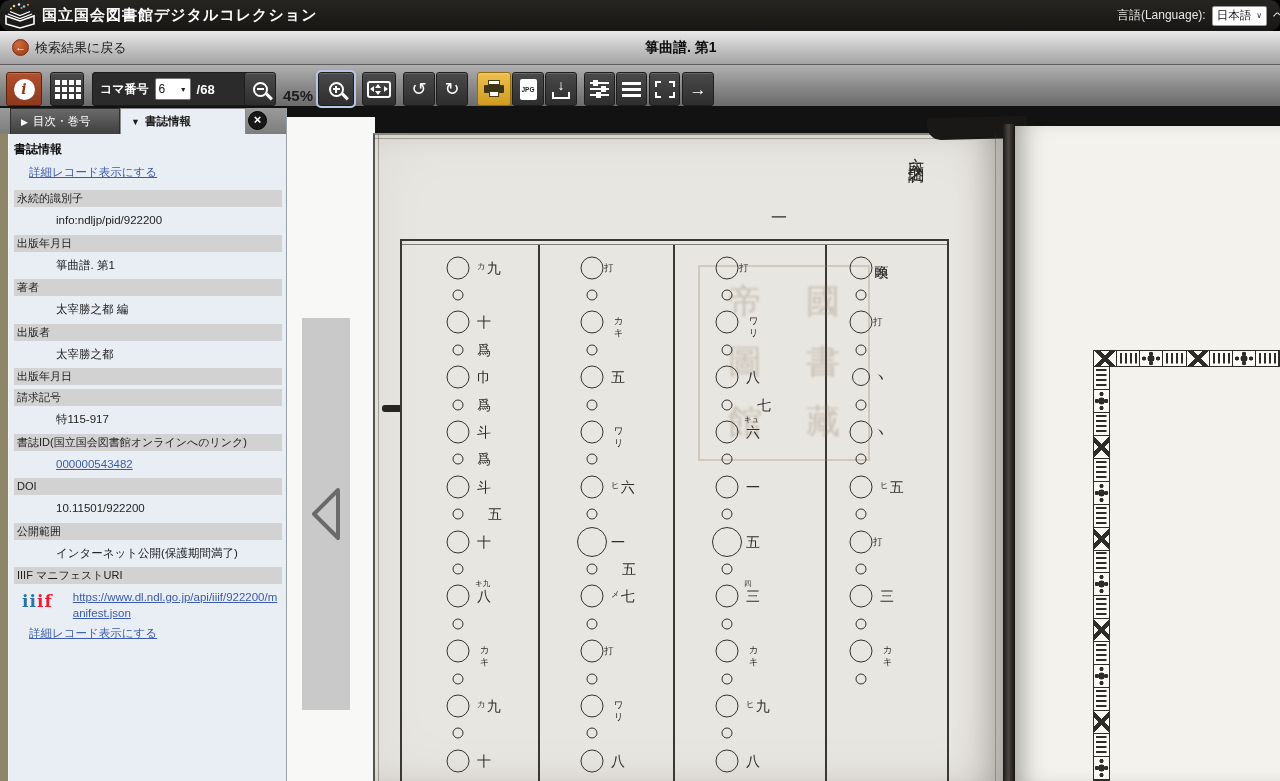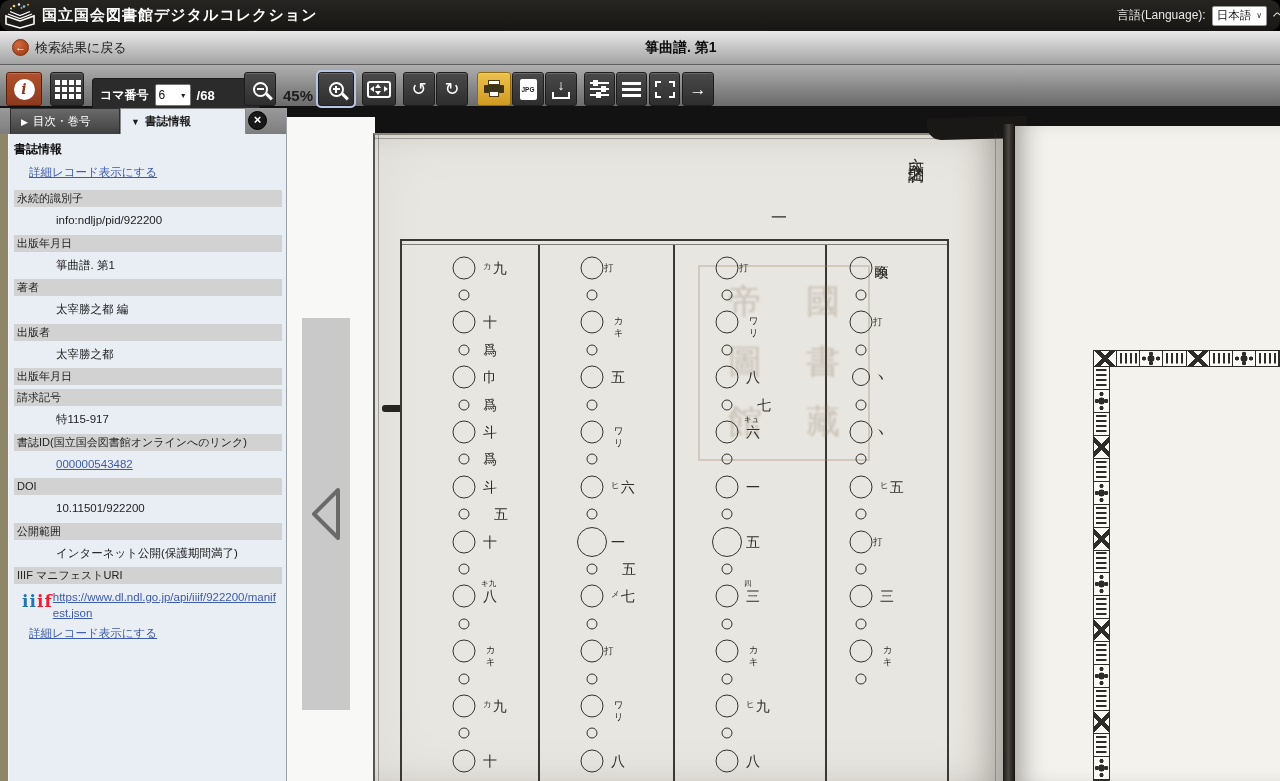--- a/index.html
+++ b/index.html
@@ -43,21 +43,21 @@
   
   .info-circle { width:21px; height:21px; border-radius:50%; background:#fff;
     display:flex; align-items:center; justify-content:center;
     font-family:"DejaVu Serif",serif; font-weight:bold; font-style:italic; font-size:14px; color:#8d3a1f; }
   
   .grid-dots { width:5px; height:5px; background:#fff; position:relative; left:-10px; top:-7px;
     box-shadow:7px 0 0 #fff,14px 0 0 #fff,21px 0 0 #fff,
                0 7px 0 #fff,7px 7px 0 #fff,14px 7px 0 #fff,21px 7px 0 #fff,
                0 14px 0 #fff,7px 14px 0 #fff,14px 14px 0 #fff,21px 14px 0 #fff; }
   
-  #frame-panel { position:absolute; left:92px; top:13px; width:168px; height:34px; border-radius:3px;
+  #frame-panel { position:absolute; left:92px; top:7px; width:168px; height:34px; border-radius:3px;
     background:#2b2b2b; border:1px solid #1b1b1b; display:flex; align-items:center; gap:6px; padding:0 7px; }
   #frame-panel .flabel { color:#fff; font-size:12px; font-weight:bold; }
   .frame-select { background:#fff; border:1px solid #777; width:36px; height:22px; border-radius:2px;
     display:flex; align-items:center; justify-content:space-between; padding:0 3px; font-size:12px; color:#111; cursor:pointer; }
   .frame-select .caret { font-size:7px; color:#222; }
   #frame-panel .ftotal { color:#fff; font-size:13px; font-weight:bold; }
   .zoom-pct { position:absolute; left:280px; top:22px; width:36px; text-align:center;
     font-size:15px; font-weight:bold; color:#1d1d1d; }
   
   .mag { position:relative; width:15px; height:15px; border:2.5px solid #fff; border-radius:50%; }
@@ -114,21 +114,21 @@
   #tab-close { position:absolute; left:248px; top:3px; width:19px; height:19px; border-radius:50%;
     background:#181818; border:1.5px solid #000; color:#fff; font-size:13px; font-weight:bold; line-height:16px;
     text-align:center; cursor:pointer; }
   #side-strip { position:absolute; left:0; top:26px; width:9px; height:647px; background:#8d8669; border-right:1px solid #f5f5f5; }
   #bib { position:absolute; left:9px; top:26px; width:277px; height:647px; padding:7px 4px 0 5px; overflow:hidden; }
   .bib-title { font-size:12px; font-weight:bold; color:#111; margin-bottom:4px; }
   .bib-link { font-size:11.5px; color:#3c5ba8; text-decoration:underline; cursor:pointer; margin:3px 0 6px 15px; display:inline-block; }
   .bib-label { background:#d2d2d2; font-size:11px; color:#222; height:17px; line-height:17px; padding-left:3px; margin-top:4px; }
   .bib-value { font-size:11.5px; color:#222; padding:6px 2px 2px 42px; word-break:break-all; line-height:1.35; }
   .bib-value.link { color:#3c5ba8; text-decoration:underline; cursor:pointer; }
-  .iiif-row { display:flex; gap:0; padding:6px 2px 2px 8px; }
+  .iiif-row { display:flex; gap:20px; padding:6px 2px 2px 8px; }
   .iiif-logo { font-family:"DejaVu Serif",serif; font-weight:bold; font-size:17px; letter-spacing:1px; line-height:1; margin-top:3px; }
   .iiif-logo .b { color:#2873ab; } .iiif-logo .r { color:#ed1d33; }
   .iiif-link { font-size:11.5px; color:#3c5ba8; text-decoration:underline; cursor:pointer; word-break:break-all; width:228px; line-height:1.35; }
 
   
   #viewer { position:absolute; left:287px; top:108px; width:993px; height:673px; background:#121212; overflow:hidden; }
   #backdrop-left { position:absolute; left:0; top:9px; width:88px; height:664px; background:#f8f8f6; }
   #page-left { position:absolute; left:86px; top:25px; width:630px; height:648px; background:#e8e6e0;
     border-top:2px solid #8a877e; border-left:2px solid #57544c;
     box-shadow:inset -30px 0 35px -18px rgba(45,40,32,.35), inset 0 0 60px rgba(0,0,0,.05); }
@@ -387,21 +387,21 @@
 
   <div id="seal">
       <span>帝</span>
       <span>國</span>
       <span>圖</span>
       <span>書</span>
       <span>館</span>
       <span>藏</span>
     </div>
   <div id="score-cols">
-      <div class="scol" style="left: 162px;">
+      <div class="scol" style="left: 156px;">
         <div class="srow">
           <div class="crc-lane">
             <div class="crc L"></div>
           </div>
           <div class="nlab"><span class="pre">カ</span>九</div>
         </div>
         <div class="srow">
           <div class="crc-lane">
             <div class="crc S"></div>
           </div>

